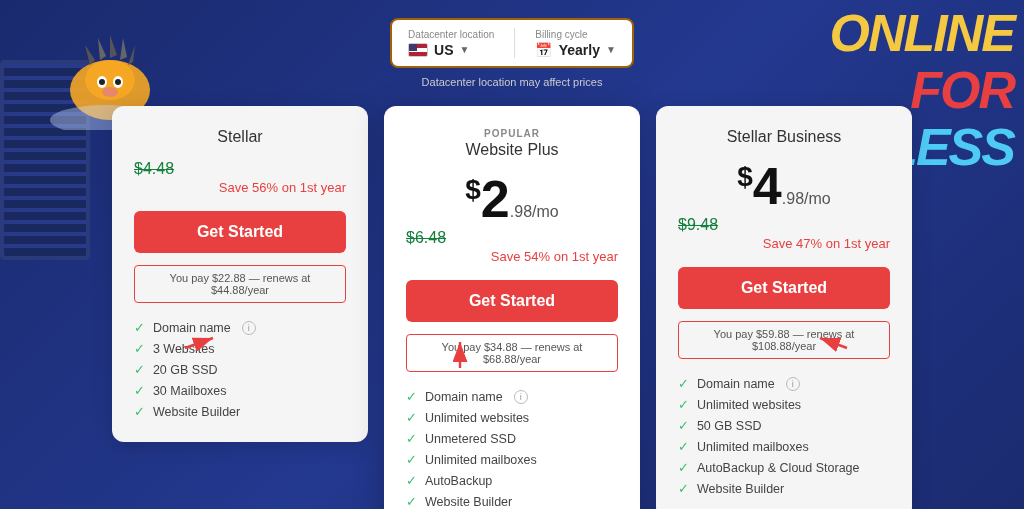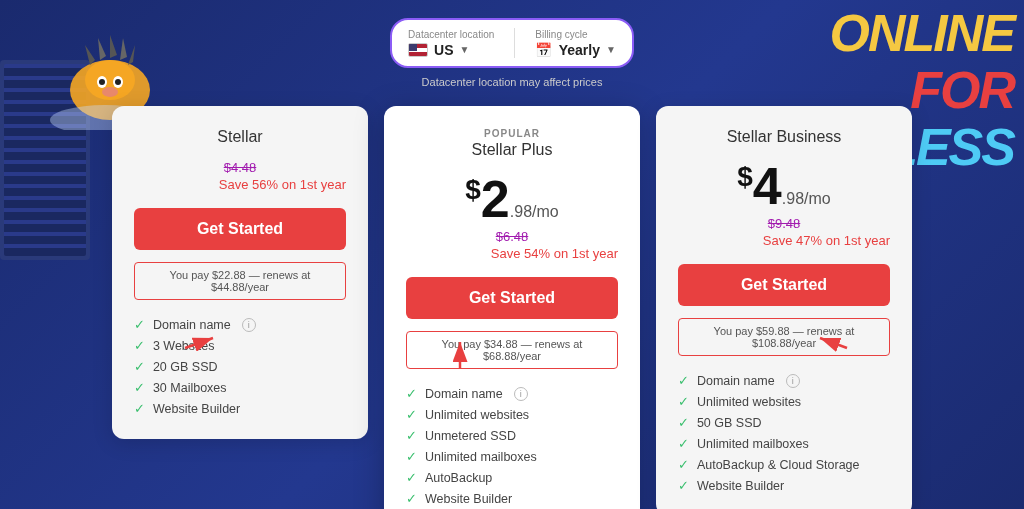--- a/index.html
+++ b/index.html
@@ -73,22 +73,22 @@
       align-items: center;
       padding: 18px 0 20px;
     }
 
     
     .controls-bar {
       display: flex;
       align-items: center;
       gap: 20px;
       background: white;
-      border: 2px solid #8b5cf6;
-      border-radius: 18px;
+      border: 2px solid #a16207;
+      border-radius: 8px;
       padding: 8px 16px;
       margin-bottom: 8px;
     }
     .control-group {
       display: flex;
       flex-direction: column;
       align-items: flex-start;
     }
     .control-label {
       font-size: 10px;
@@ -196,23 +196,23 @@
       color: #111;
       line-height: 1;
     }
     .plan-price .period {
       font-size: 16px;
       color: #555;
       font-weight: 400;
     }
 
     .original-price {
-      text-align: center;
-      font-size: 13px;
-      color: #a21caf;
+      text-align: left;
+      font-size: 16px;
+      color: #15803d;
       text-decoration: line-through;
       margin-bottom: 2px;
     }
     .save-text {
       text-align: right;
       font-size: 13px;
       color: #e84040;
       margin-bottom: 16px;
       font-weight: 500;
     }
@@ -362,21 +362,21 @@
     </li>
           <li>
       <span class="check-icon">✓</span>
       <span>Website Builder</span>
 
     </li>
         </ul>
       </div>
       <div class="plan-card popular">
         <div class="popular-badge">POPULAR</div>
-        <div class="plan-name">Stellar Plus</div>
+        <div class="plan-name">Website Plus</div>
         <div class="plan-price">
     <span class="currency">$</span><span class="amount">2</span><span class="period">.98/mo</span>
   </div>
         <div class="original-price">$6.48</div>
         <div class="save-text">Save 54% on 1st year</div>
         <button class="get-started-btn">Get Started</button>
         <div class="renews-box">You pay $34.88 — renews at $68.88/year</div>
         <ul class="features">
           <li>
       <span class="check-icon">✓</span>

